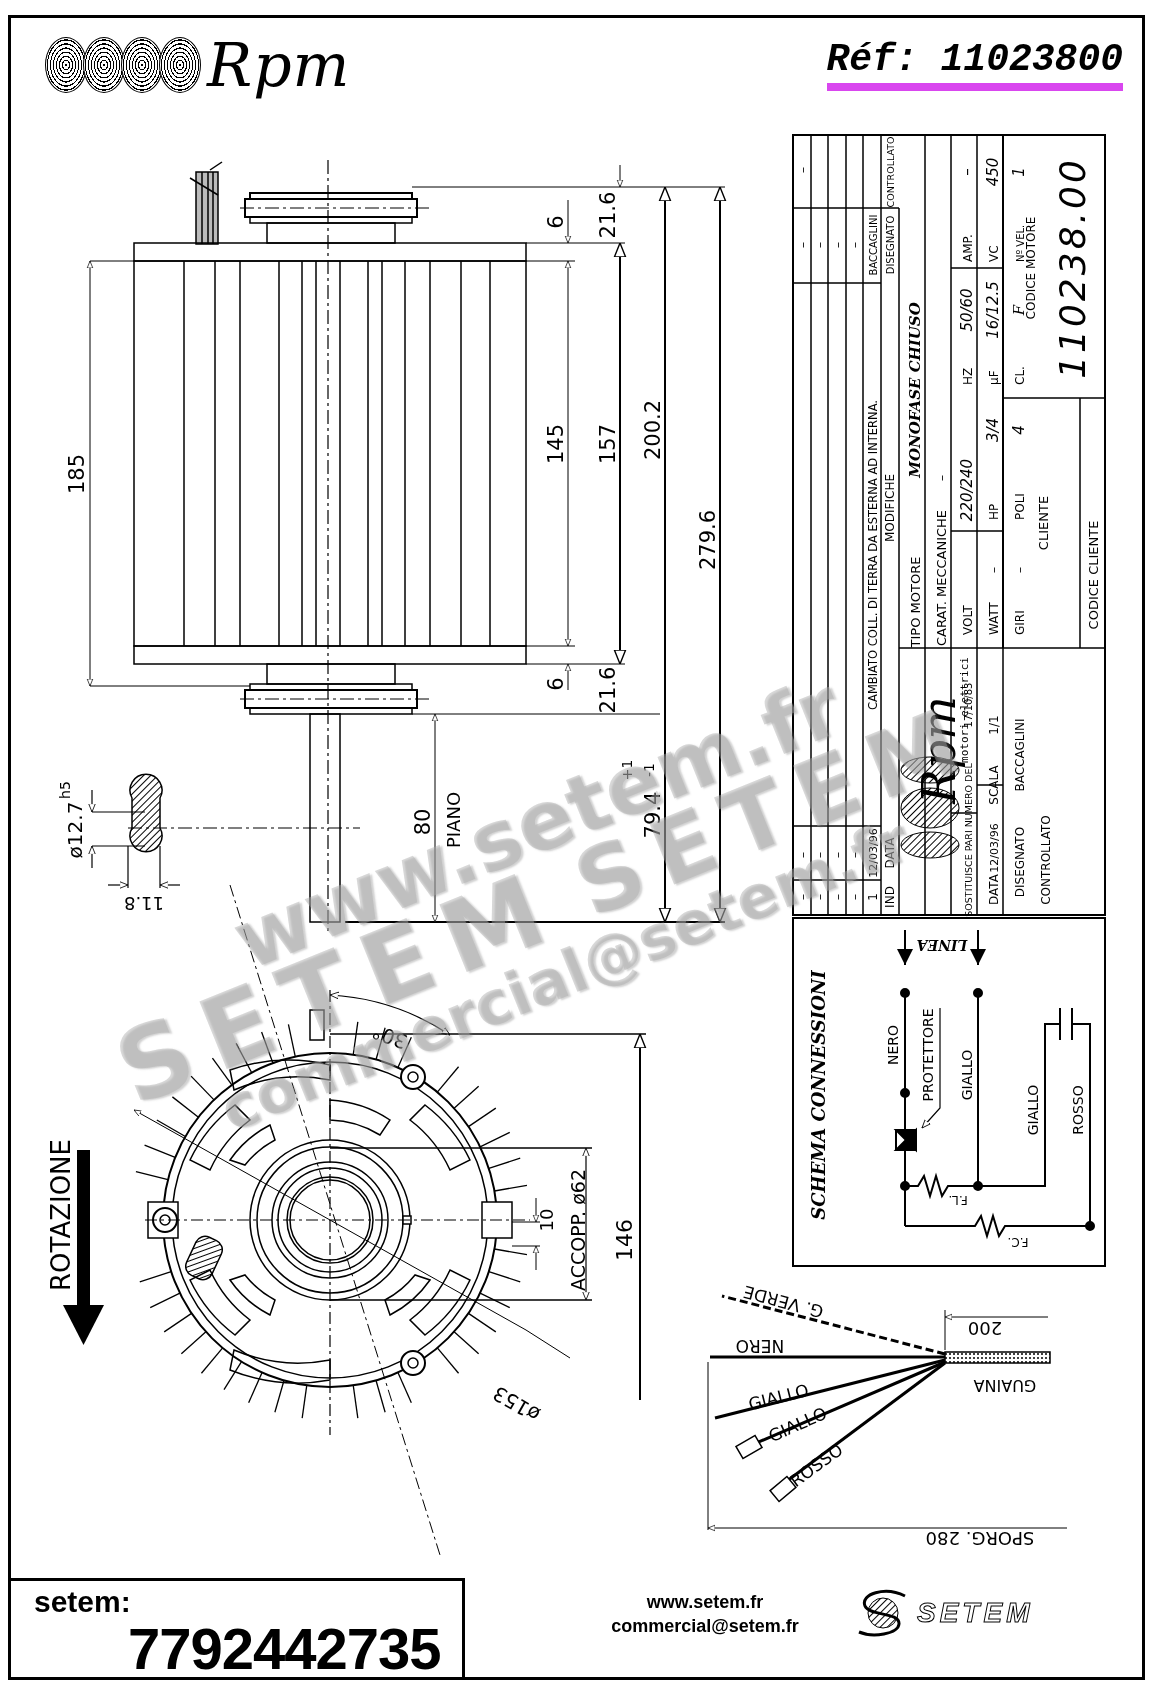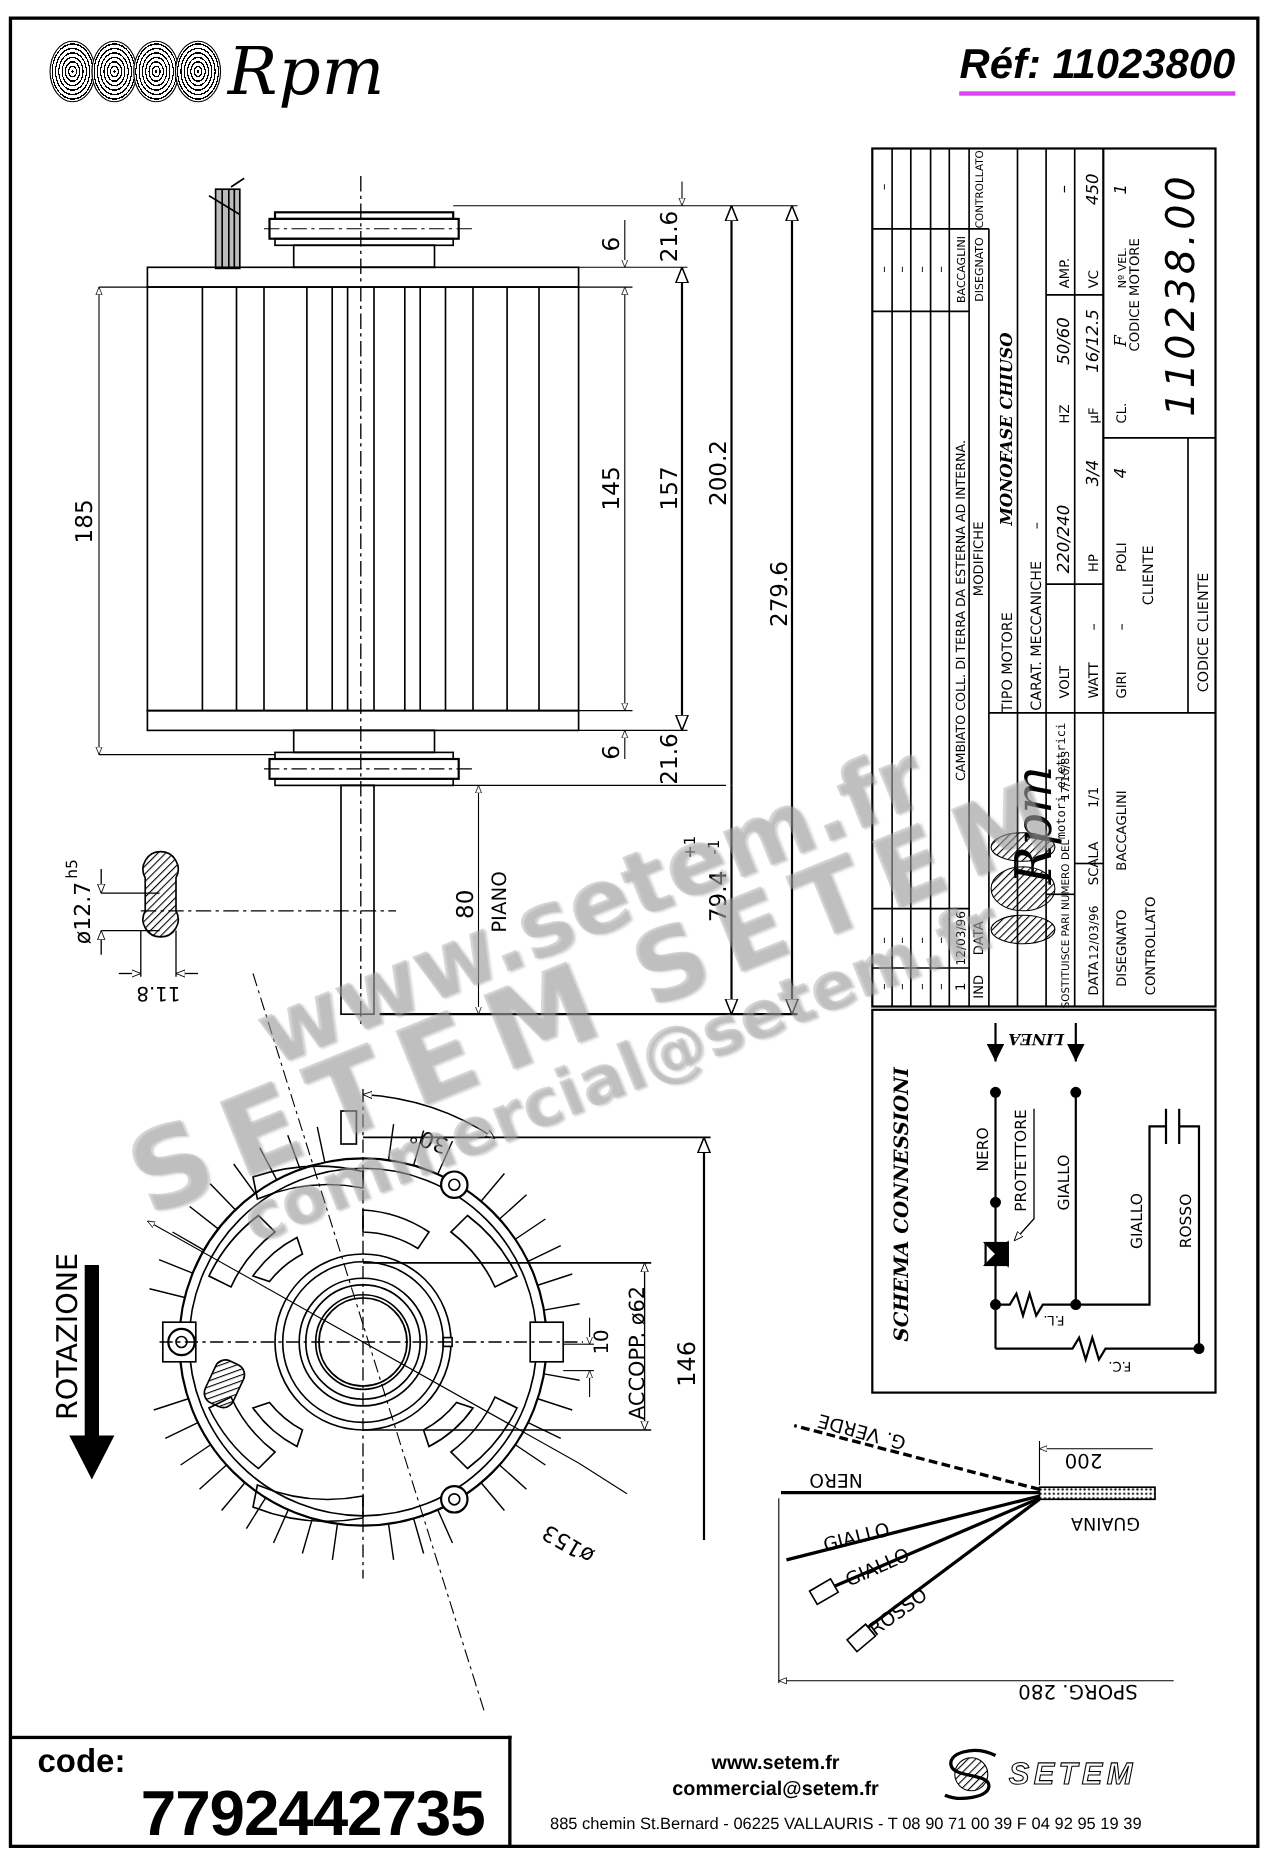--- a/index.html
+++ b/index.html
@@ -2,21 +2,21 @@
 <html><head>
 <meta charset="utf-8">
 <style>
   html,body{margin:0;padding:0;background:#fff;}
   body{width:1158px;height:1690px;position:relative;overflow:hidden;font-family:"Liberation Sans",sans-serif;color:#000;}
   .frame{position:absolute;left:8px;top:15px;width:1137px;height:1665px;border:3px solid #000;box-sizing:border-box;}
   .logo-rpm{position:absolute;left:45px;top:30px;height:70px;display:flex;align-items:center;}
   .coil{display:inline-block;width:40px;height:54px;border-radius:50%;margin-right:-4px;
         background:repeating-radial-gradient(ellipse at center,#000 0 1px,#fff 1px 3px);border:1px solid #000;}
   .rpm-word{font-family:"DejaVu Serif",serif;font-style:italic;font-size:60px;margin-left:10px;letter-spacing:1px;}
-  .ref{position:absolute;right:35px;top:38px;font-size:38px;font-weight:bold;font-style:italic;border-bottom:4px solid #d946ef;padding-bottom:2px;}
+  .ref{position:absolute;right:35px;top:38px;font-size:38px;font-weight:bold;font-style:italic;border-bottom:8px solid #d946ef;padding-bottom:2px;font-family:Liberation Mono, monospace;}
   svg.draw{position:absolute;left:0;top:0;}
   .svgtxt{font-family:"DejaVu Sans",sans-serif;}
   .watermark{position:absolute;font-family:"DejaVu Sans",sans-serif;font-weight:bold;color:rgba(170,170,170,0.45);
              transform-origin:left top;white-space:nowrap;text-shadow:2px 2px 2px rgba(120,120,120,0.35);pointer-events:none;}
   .footer-code{position:absolute;left:10px;top:1578px;width:455px;height:102px;border-top:3px solid #000;border-right:3px solid #000;box-sizing:border-box;}
   .code-label{position:absolute;left:24px;top:4px;font-size:30px;font-weight:bold;}
   .code-value{position:absolute;left:118px;top:34px;font-size:58px;font-weight:bold;letter-spacing:-1px;}
   .footer-contact{position:absolute;left:470px;top:1582px;width:670px;height:98px;}
   .web{position:absolute;left:105px;top:8px;width:260px;text-align:center;font-size:18px;font-weight:bold;line-height:24px;}
   .addr{position:absolute;left:30px;top:68px;font-size:15px;white-space:nowrap;}
@@ -427,29 +427,28 @@
     <text transform="translate(980,1532) rotate(180)" text-anchor="middle" font-size="18">SPORG. 280</text>
   </g>
 </svg>
 
 <div class="watermark" style="left:220px;top:900px;font-size:82px;transform:rotate(-22deg);">www.setem.fr</div>
 <div class="watermark" style="left:100px;top:1020px;font-size:100px;letter-spacing:18px;transform:rotate(-22deg);">SETEM</div>
 <div class="watermark" style="left:560px;top:840px;font-size:90px;letter-spacing:16px;transform:rotate(-22deg);">SETEM</div>
 <div class="watermark" style="left:210px;top:1080px;font-size:60px;transform:rotate(-22deg);">commercial@setem.fr</div>
 
 <div class="footer-code">
-  <div class="code-label">code:</div>
+  <div class="code-label">setem:</div>
   <div class="code-value">7792442735</div>
 </div>
 <div class="footer-contact">
   <div class="web">
     <div>www.setem.fr</div>
     <div>commercial@setem.fr</div>
   </div>
   <div class="setem-logo">
     <svg width="56" height="50" viewBox="0 0 56 50">
       <circle cx="28" cy="25" r="15" fill="url(#hatch)" stroke="#000"></circle>
       <path d="M50,8 C30,-2 5,6 10,18 C14,28 45,24 44,36 C43,46 18,50 4,44" fill="none" stroke="#000" stroke-width="3"></path>
     </svg>
     <span class="setem-word">SETEM</span>
   </div>
-  <div class="addr">885 chemin St.Bernard  -  06225 VALLAURIS  -  T 08 90 71 00 39   F 04 92 95 19 39</div>
 </div>
 
 </body></html>

